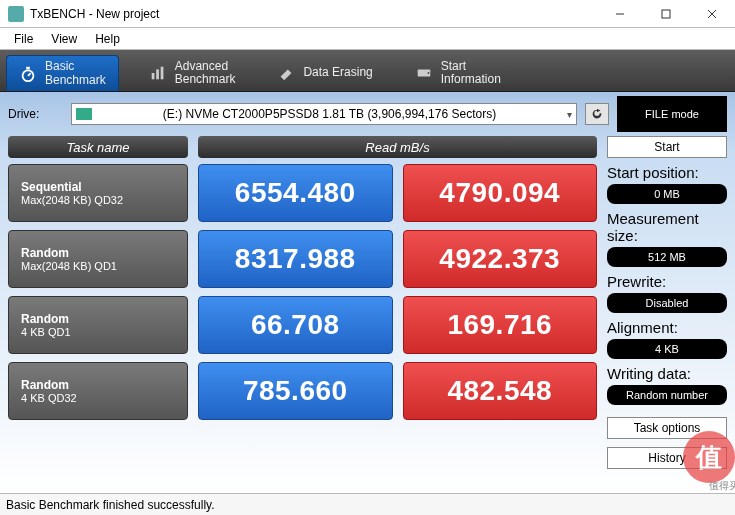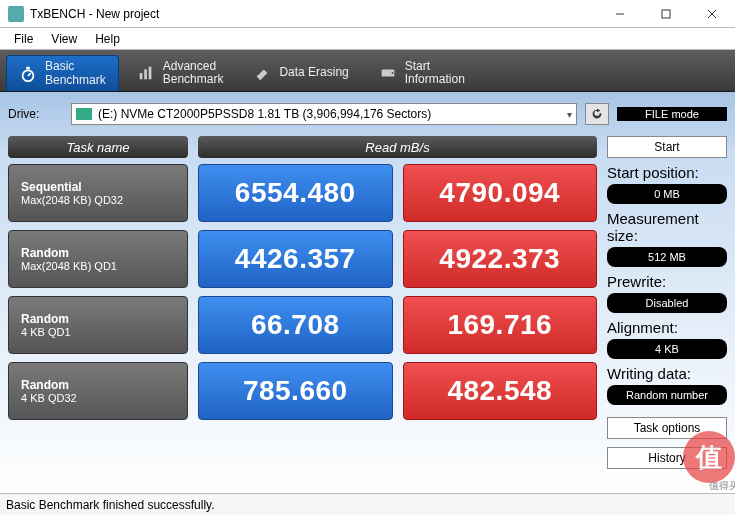--- a/index.html
+++ b/index.html
@@ -10,37 +10,37 @@
   .titlebar .app-icon { width: 16px; height: 16px; background: #5aa; border-radius: 2px; margin-right: 6px; }
   .titlebar .title { flex: 1; font-size: 12px; }
   .winbtn { width: 46px; height: 28px; display: flex; align-items: center; justify-content: center; color: #333; }
   .winbtn svg { width: 10px; height: 10px; }
 
   
   .menubar { height: 22px; display: flex; align-items: center; padding: 0 6px; gap: 2px; font-size: 12px; border-bottom: 1px solid #bbb; }
   .menubar span { padding: 2px 8px; }
 
   
-  .tabstrip { height: 42px; background: linear-gradient(#5d5d5d,#3a3a3a); display: flex; align-items: stretch; padding: 5px 6px 0 6px; gap: 6px; border-bottom: 1px solid #1a1a1a; }
+  .tabstrip { height: 42px; background: linear-gradient(#5d5d5d,#3a3a3a); display: flex; align-items: stretch; padding: 5px 6px 0 6px; gap: 18px; border-bottom: 1px solid #1a1a1a; }
   .tab { display: flex; align-items: center; gap: 8px; padding: 4px 12px; color: #eee; font-size: 12px; border-radius: 4px 4px 0 0; cursor: default; }
   .tab.active { background: linear-gradient(#1e6ec8,#0e4e9a); border: 1px solid #0a3d7a; border-bottom: none; }
   .tab .ticon { width: 18px; height: 18px; display: inline-flex; align-items: center; justify-content: center; }
   .tablabel { line-height: 1.1; }
 
   
   .body { flex: 1; background: linear-gradient(#a8c4e6 0%, #c8dcf2 15%, #ffffff 100%); display: flex; flex-direction: column; padding: 6px 8px 0 8px; position: relative; }
 
   .drive-row { display: flex; align-items: center; gap: 8px; height: 28px; margin: 2px 0 8px 0; }
   .drive-label { width: 55px; }
   .drive-select { flex: 1; height: 22px; border: 1px solid #888; background: #fff; display: flex; align-items: center; padding: 0 4px; font-size: 12px; overflow: hidden; }
   .drive-select .di { width: 16px; height: 12px; background: #3a8; margin-right: 6px; }
-  .drive-select .txt { flex: 1; white-space: nowrap; overflow: hidden; }
+  .drive-select .txt { flex: 1; white-space: nowrap; overflow: hidden; text-align: center; }
   .drive-select .chev { margin-left: 6px; color: #555; font-size: 10px; }
   .refresh-btn { width: 24px; height: 22px; border: 1px solid #888; background: #e4e4e4; display: flex; align-items: center; justify-content: center; }
-  .filemode-btn { width: 110px; height: 14px; background: #000; color: #fff; display: flex; align-items: center; justify-content: center; font-size: 11px; }
+  .filemode-btn { width: 110px; height: 36px; background: #000; color: #fff; display: flex; align-items: center; justify-content: center; font-size: 11px; }
 
   .content-row { flex: 1; display: flex; gap: 10px; }
   .table-area { flex: 1; display: flex; flex-direction: column; }
   .side-area { width: 120px; display: flex; flex-direction: column; gap: 2px; }
 
   
   .hdr-row { display: flex; gap: 10px; margin-bottom: 6px; }
   .hdr { flex: 1; height: 22px; background: linear-gradient(#5a5a5a,#2c2c2c); color: #fff; font-style: italic; font-weight: 500; display: flex; align-items: center; justify-content: center; border-radius: 4px; font-size: 13px; }
   .hdr.tn { flex: 0 0 180px; }
 
@@ -176,21 +176,21 @@
             <span>4790.094</span>
           </div>
       </div>
 
       <div class="datarow">
         <div class="task-cell">
           <div class="ln1">Random</div>
           <div class="ln2">Max(2048 KB) QD1</div>
         </div>
         <div class="val-cell read">
-            <span>4426.357</span>
+            <span>8317.988</span>
           </div>
         <div class="val-cell write">
             <span>4922.373</span>
           </div>
       </div>
 
       <div class="datarow">
         <div class="task-cell">
           <div class="ln1">Random</div>
           <div class="ln2">4 KB QD1</div>

